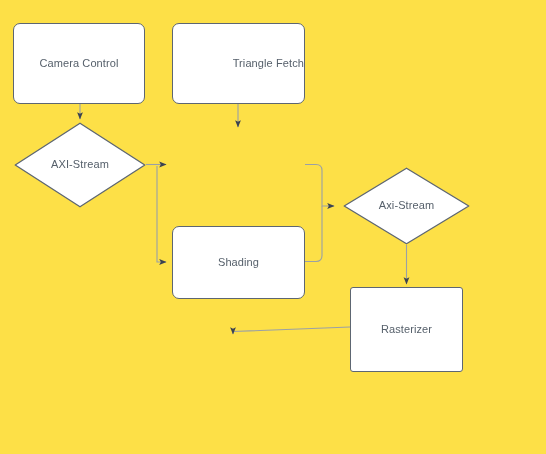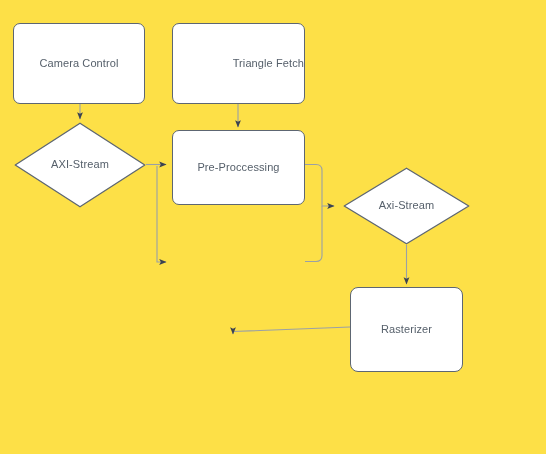--- a/index.html
+++ b/index.html
@@ -35,21 +35,21 @@
     font-size: 11px;
     letter-spacing: 0.1px;
     line-height: 1.2;
   }
   .node-box {
     background: #ffffff;
     border: 1.2px solid #5d6672;
     border-radius: 7px;
   }
   .node-box.sharp {
-    border-radius: 8px;
+    border-radius: 3px;
   }
   .node-label {
     display: block;
     pointer-events: none;
   }
   .node-diamond {
     background: transparent;
     border: none;
   }
   .diamond-svg {
@@ -105,24 +105,24 @@
     <span class="node-label">Triangle Fetch</span>
   </div>
 
   <div class="node node-diamond" style="left:14px; top:122px; width:132px; height:86px;">
     <svg class="diamond-svg" viewBox="0 0 132 86" preserveAspectRatio="none">
       <path d="M66,1.2 L130.8,43 L66,84.8 L1.2,43 Z" fill="#ffffff" stroke="#5d6672" stroke-width="1.3" stroke-linejoin="round"></path>
     </svg>
     <span class="node-label diamond-label">AXI-Stream</span>
   </div>
 
-  <div class="node node-box" style="left:172px; top:130px; width:133px; height:75px;">
-    <span class="node-label">Pre-Proccessing</span>
+
+  <div class="node node-box" style="left:172px; top:226px; width:133px; height:73px;">
+    <span class="node-label">Shading</span>
   </div>
-
 
   <div class="node node-diamond" style="left:343px; top:167px; width:127px; height:78px;">
     <svg class="diamond-svg" viewBox="0 0 127 78" preserveAspectRatio="none">
       <path d="M63.5,1.2 L125.8,39 L63.5,76.8 L1.2,39 Z" fill="#ffffff" stroke="#5d6672" stroke-width="1.3" stroke-linejoin="round"></path>
     </svg>
     <span class="node-label diamond-label">Axi-Stream</span>
   </div>
 
   <div class="node node-box sharp" style="left:350px; top:287px; width:113px; height:85px;">
     <span class="node-label">Rasterizer</span>

